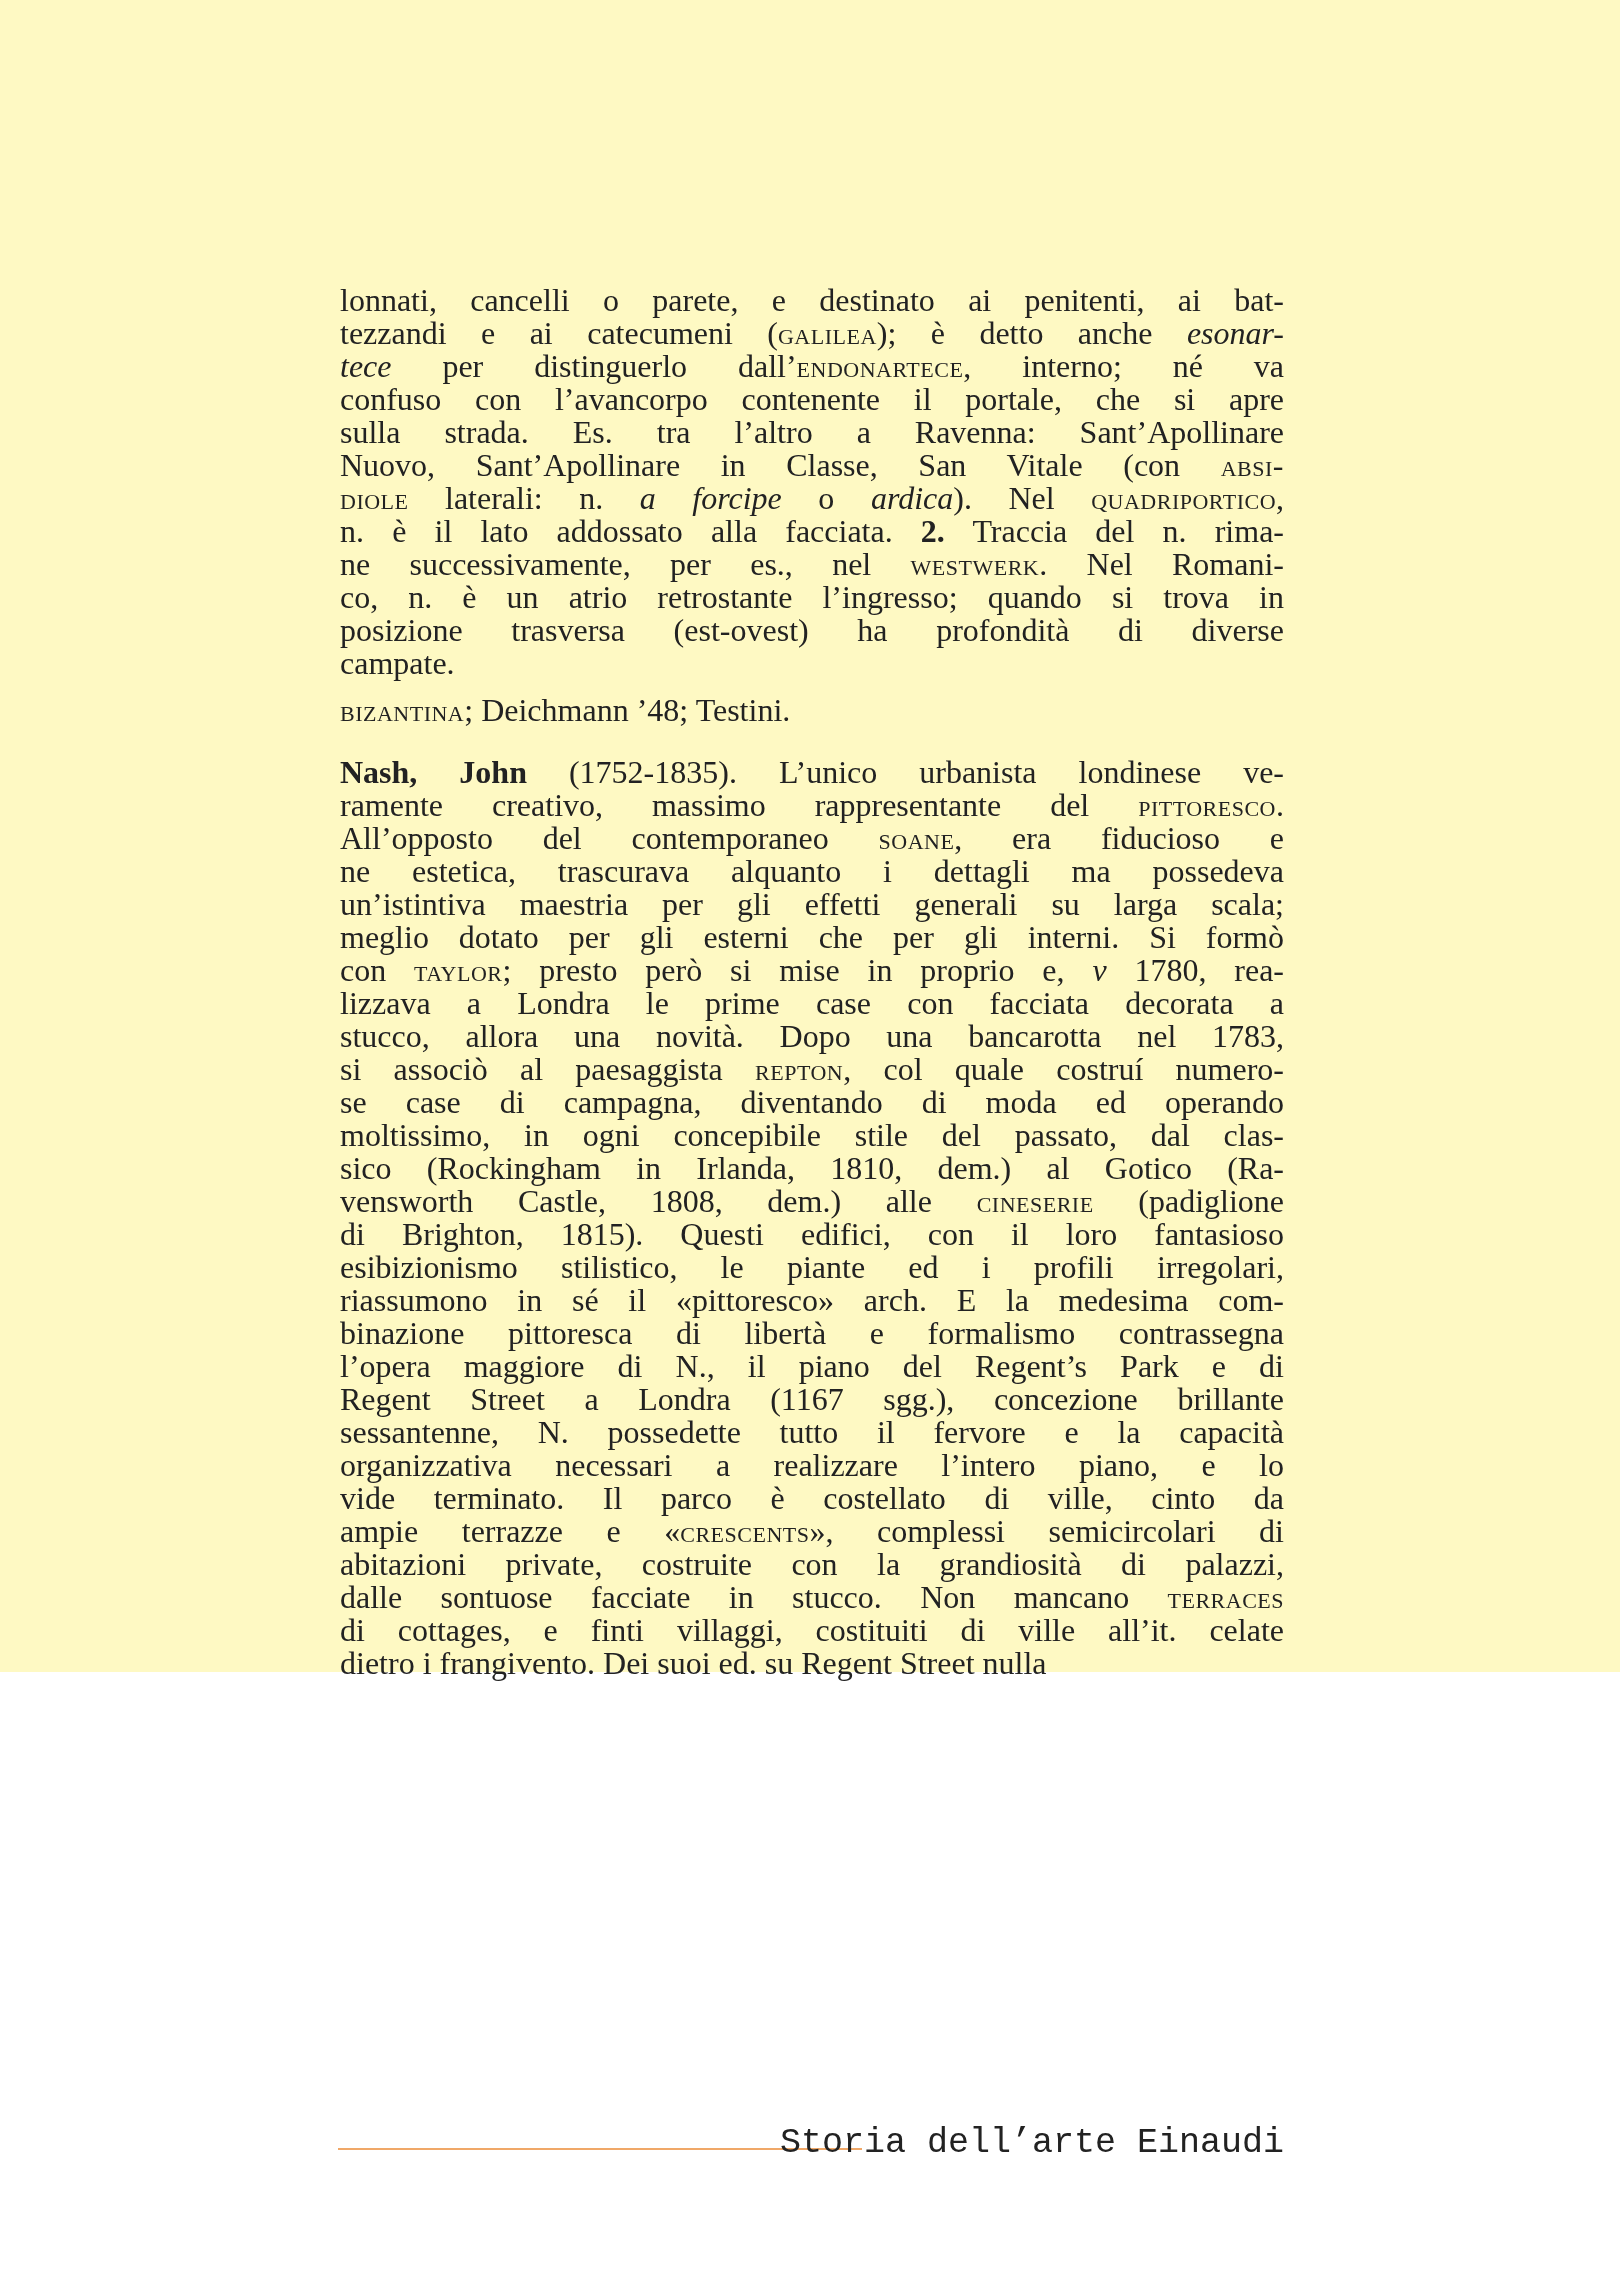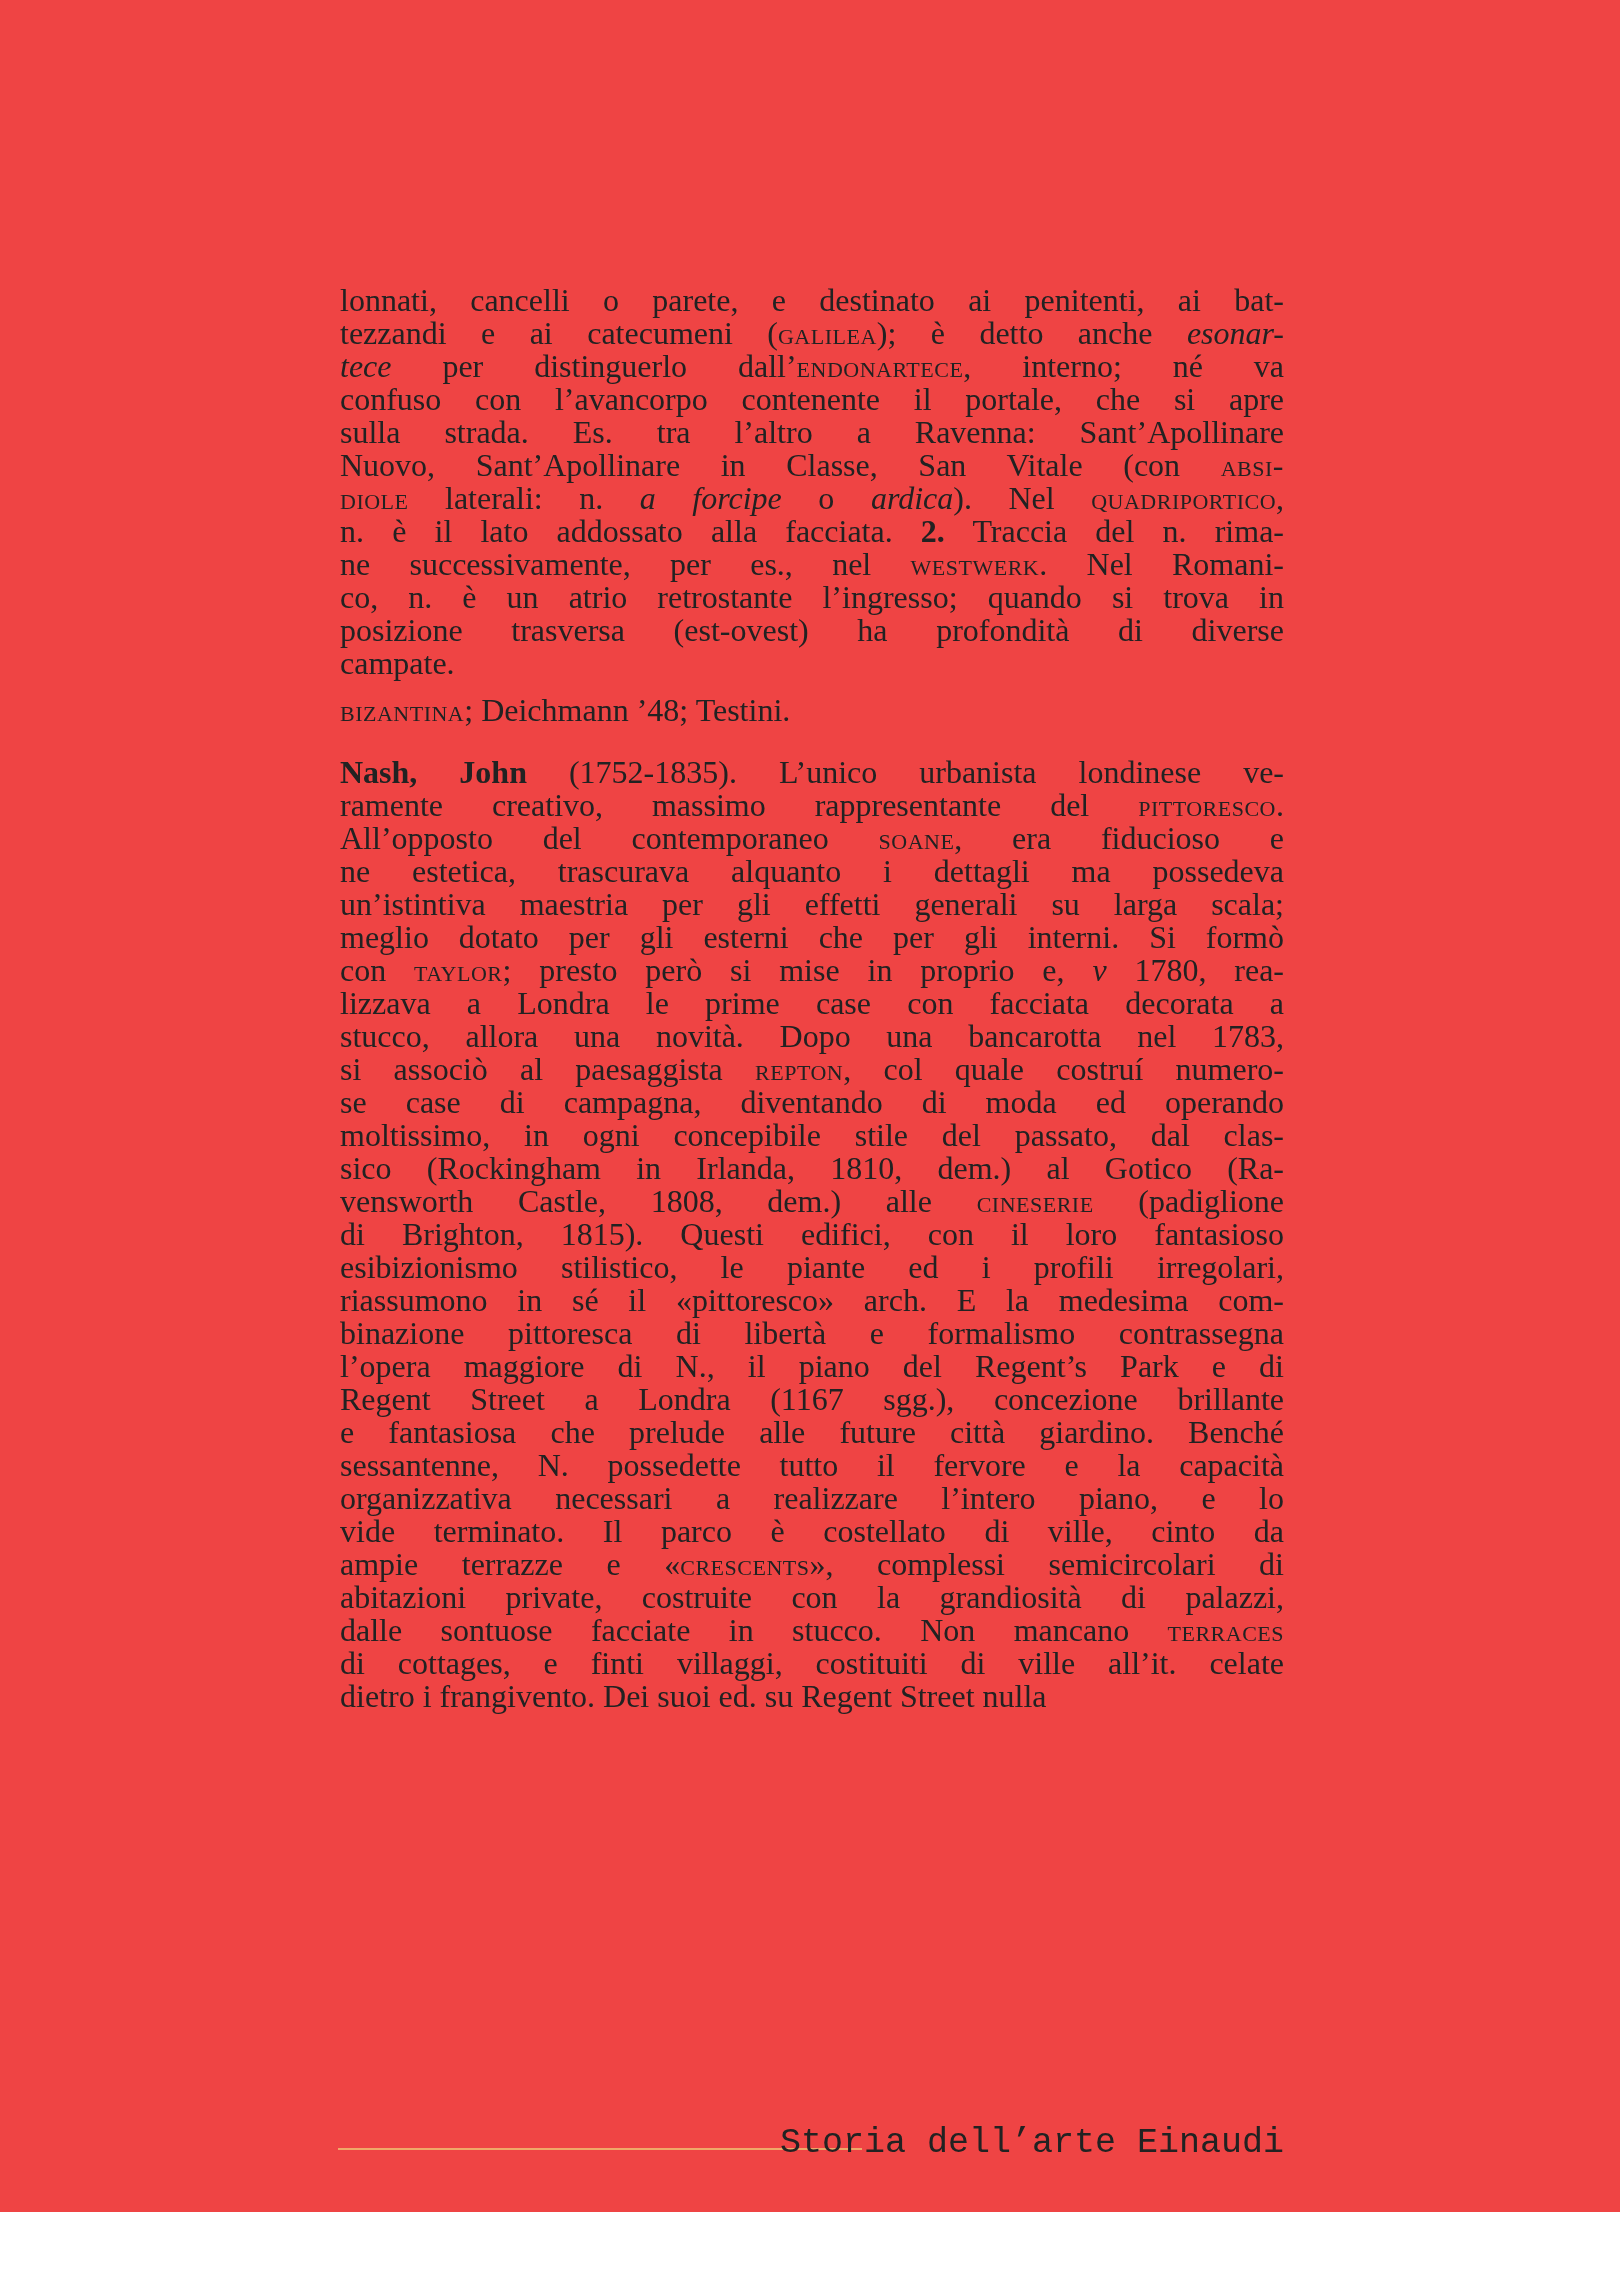--- a/index.html
+++ b/index.html
@@ -1,17 +1,17 @@
 <!DOCTYPE html>
 <html><head>
 <meta charset="utf-8">
 <style>
   html, body { margin: 0; padding: 0; background: #ffffff; }
   body { width: 1620px; height: 2293px; position: relative; overflow: hidden; }
-  .page { position: absolute; left: 0; top: 0; width: 1620px; height: 2212px; background: #ef4444; }
+  .page { position: absolute; left: 0; top: 0; width: 1620px; height: 1672px; background: #fef9c3; }
   .column {
     position: absolute; left: 340px; top: 284px; width: 944px;
     font-family: "Liberation Serif", "DejaVu Serif", serif;
     font-size: 32px; line-height: 33px; color: #222;
   }
   .line { display: block; white-space: nowrap; text-align: justify; text-align-last: justify; height: 33px; }
   .line.last { text-align-last: left; }
   .sc { font-variant: small-caps; text-transform: lowercase; letter-spacing: 0.5px; }
   .it { font-style: italic; }
   .b { font-weight: bold; }
@@ -60,21 +60,20 @@
         <div class="line"><span>se case di campagna, diventando di moda ed operando</span></div>
         <div class="line"><span>moltissimo, in ogni concepibile stile del passato, dal clas-</span></div>
         <div class="line"><span>sico (Rockingham in Irlanda, 1810, dem.) al Gotico (Ra-</span></div>
         <div class="line"><span>vensworth Castle, 1808, dem.) alle </span><span class="sc">CINESERIE</span><span> (padiglione</span></div>
         <div class="line"><span>di Brighton, 1815). Questi edifici, con il loro fantasioso</span></div>
         <div class="line"><span>esibizionismo stilistico, le piante ed i profili irregolari,</span></div>
         <div class="line"><span>riassumono in sé il «pittoresco» arch. E la medesima com-</span></div>
         <div class="line"><span>binazione pittoresca di libertà e formalismo contrassegna</span></div>
         <div class="line"><span>l’opera maggiore di N., il piano del Regent’s Park e di</span></div>
         <div class="line"><span>Regent Street a Londra (1167 sgg.), concezione brillante</span></div>
-        <div class="line"><span>e fantasiosa che prelude alle future città giardino. Benché</span></div>
         <div class="line"><span>sessantenne, N. possedette tutto il fervore e la capacità</span></div>
         <div class="line"><span>organizzativa necessari a realizzare l’intero piano, e lo</span></div>
         <div class="line"><span>vide terminato. Il parco è costellato di ville, cinto da</span></div>
         <div class="line"><span>ampie terrazze e «</span><span class="sc">CRESCENTS</span><span>», complessi semicircolari di</span></div>
         <div class="line"><span>abitazioni private, costruite con la grandiosità di palazzi,</span></div>
         <div class="line"><span>dalle sontuose facciate in stucco. Non mancano </span><span class="sc">TERRACES</span></div>
         <div class="line"><span>di cottages, e finti villaggi, costituiti di ville all’it. celate</span></div>
         <div class="line last"><span>dietro i frangivento. Dei suoi ed. su Regent Street nulla</span></div>
       </div>
   </div>

